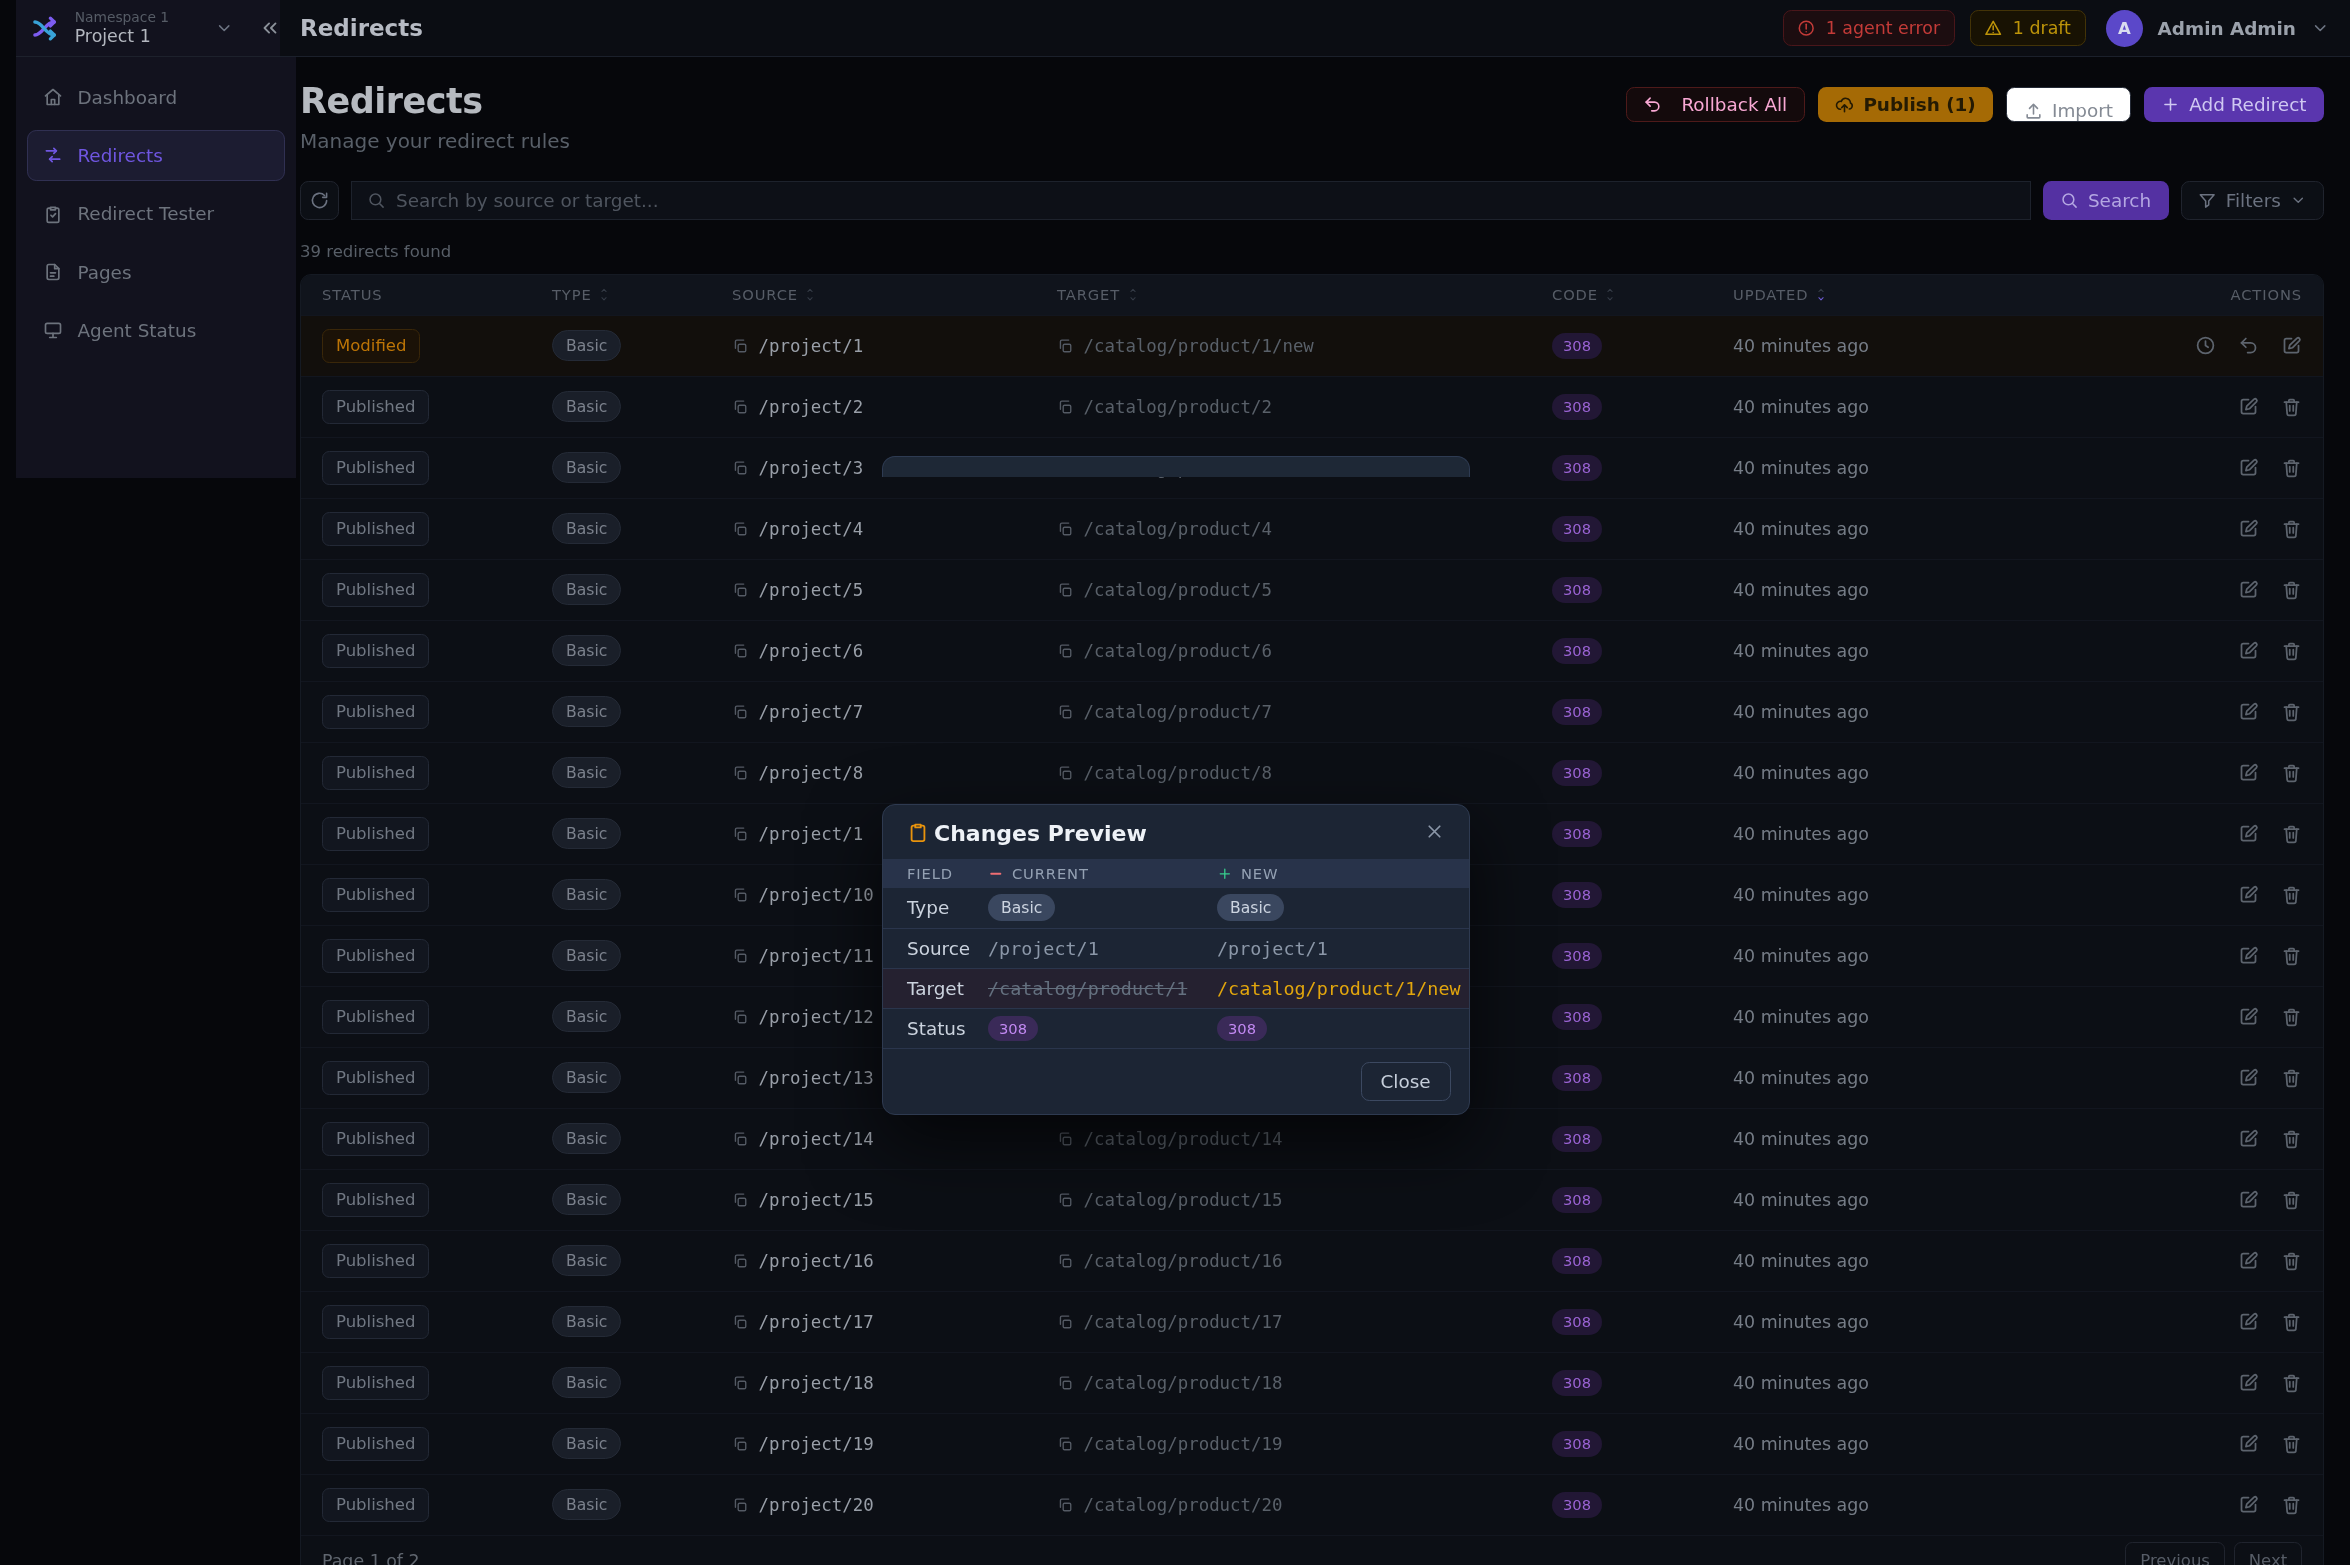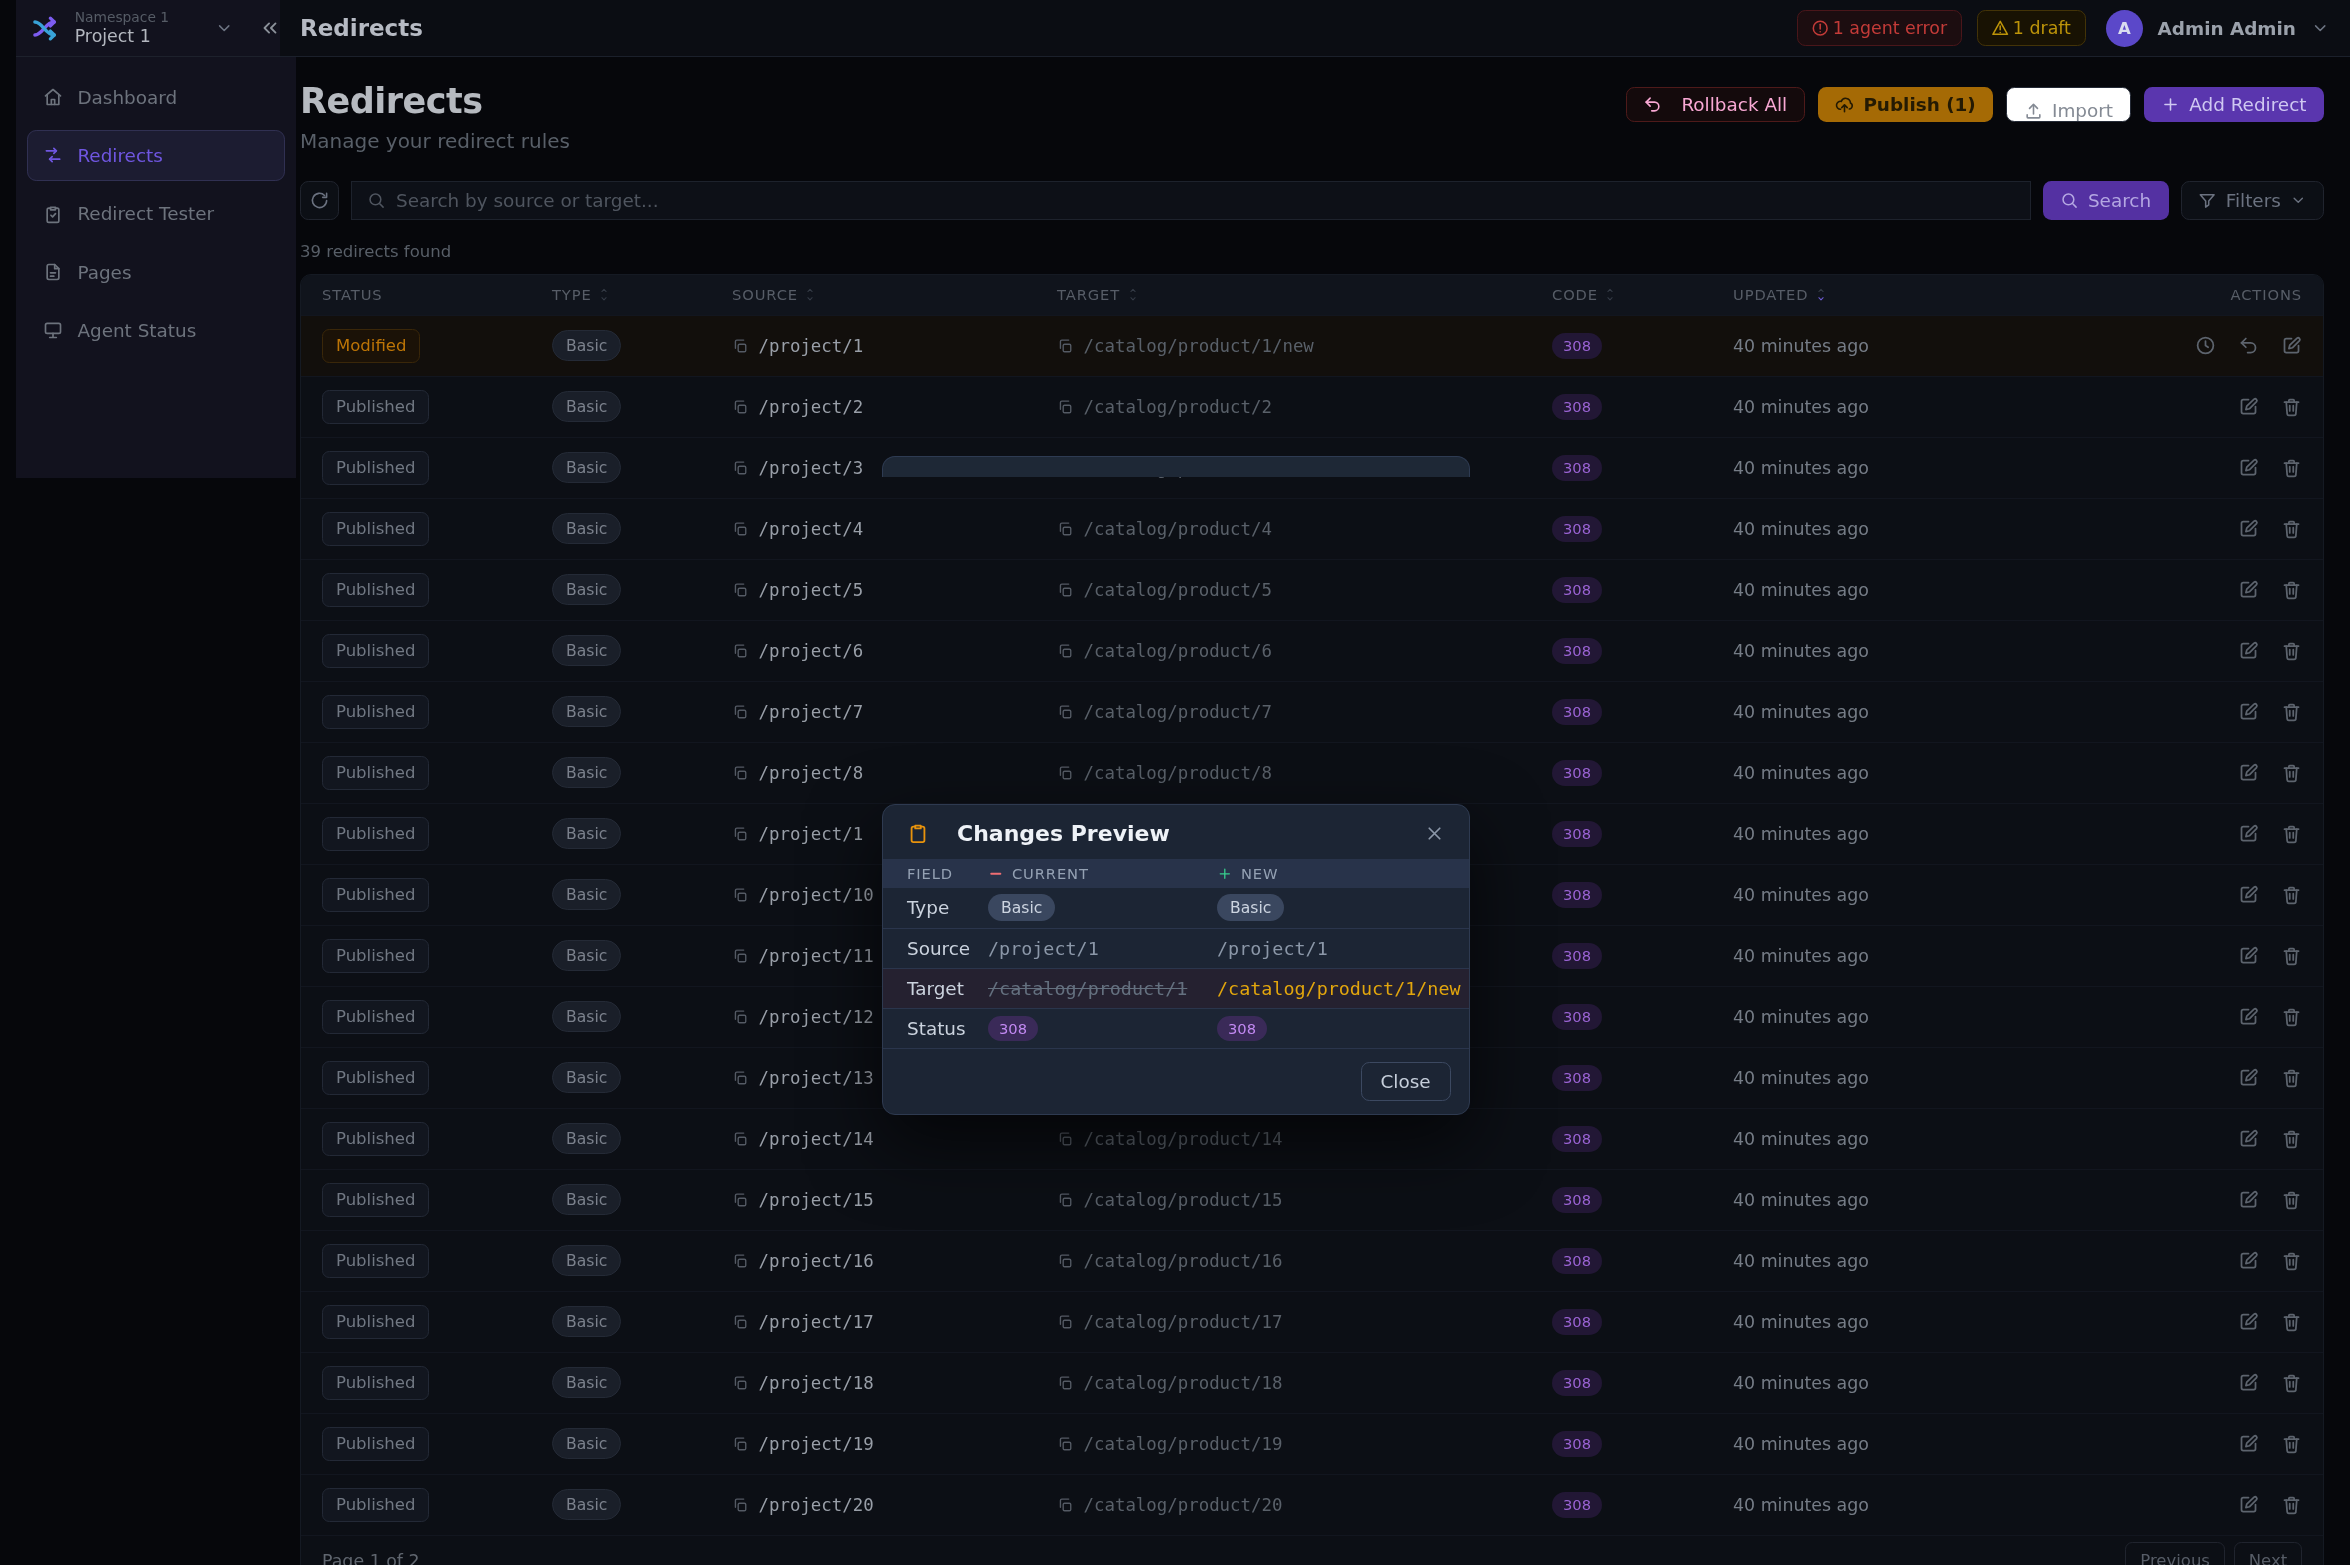--- a/index.html
+++ b/index.html
@@ -25,21 +25,21 @@
   .nav { padding:14.7px 11px; display:flex; flex-direction:column; gap:7.3px; }
   .nav-item { display:flex; align-items:center; gap:14.7px; height:51px; padding:0 14.7px;
               border-radius:9.2px; color:#6d737d; font-size:18.4px; border:0.9px solid transparent; cursor:pointer; }
   .nav-item.active { background:#1c1c31; border-color:#303052; color:var(--accent-purple,#6f56e0); }
 
   
   .topbar { position:absolute; left:280px; right:0; top:0; height:57px; background:#0b0d13;
             border-bottom:0.9px solid #1b202b; display:flex; align-items:center; padding:0 22px 0 20px; }
   .topbar-title { font-size:23px; font-weight:600; color:#b6bac3; }
   .topbar-right { margin-left:auto; display:flex; align-items:center; gap:14.7px; }
-  .tb-badge { display:inline-flex; align-items:center; gap:3px; padding:7.3px 13.8px; border-radius:8.3px; font-size:17.4px; }
+  .tb-badge { display:inline-flex; align-items:center; gap:10px; padding:7.3px 13.8px; border-radius:8.3px; font-size:17.4px; }
   .tb-badge.err   { background:#1c0d10; border:0.9px solid #4a161a; color:var(--error-red,#c33b38); }
   .tb-badge.draft { background:#181203; border:0.9px solid #433307; color:var(--draft-yellow,#bd9409); }
   .avatar { width:37px; height:37px; border-radius:50%; background:#5b48c9; color:#d9dcef;
             display:grid; place-items:center; font-size:16.5px; font-weight:600; margin-left:5.5px; }
   .user-name { color:#9ba1ab; font-size:18.4px; font-weight:600; }
   .user-caret { color:#6b7280; }
 
   
   .main { position:absolute; left:280px; top:57px; right:0; bottom:0; padding:24px 27px 0 20px; }
   .page-head { display:flex; align-items:flex-start; justify-content:space-between; }
@@ -103,21 +103,21 @@
 
   
   .ghost-panel { position:absolute; left:882px; top:456px; width:588px; height:21px;
                  background:#1e2836; border:0.9px solid #2e3b52; border-bottom:none;
                  border-radius:13px 13px 0 0; z-index:5; }
 
   
   .modal { position:absolute; left:882px; top:804px; width:588px; z-index:10;
            background:#1c2534; border:0.9px solid #2e3a50; border-radius:13px;
            box-shadow:0 27.5px 73px rgba(0,0,0,.65); overflow:hidden; }
-  .modal-head { display:flex; align-items:center; gap:28px; padding:15.6px 24px 13.8px; }
+  .modal-head { display:flex; gap:5px; padding:15.6px 24px 13.8px; }
   .modal-head .clip { color:var(--amber,#e8930c); }
   .modal-title { font-size:22px; font-weight:700; color:#eef2f7; }
   .modal-close { margin-left:auto; color:#8b97a8; cursor:pointer; }
   .m-grid { display:grid; grid-template-columns:81px 229px 1fr; align-items:center; padding:0 24px; }
   .modal-band { height:28.5px; background:#28334a; color:#94a1b3; font-size:14.7px; letter-spacing:0.9px; }
   .band-cell { display:flex; align-items:center; gap:8.3px; }
   .band-cell .minus { color:#ef6e73; }
   .band-cell .plus  { color:#37d08e; }
   .modal-row { height:40px; border-top:0.9px solid #2a354c; }
   .modal-row:first-of-type { border-top:none; }

